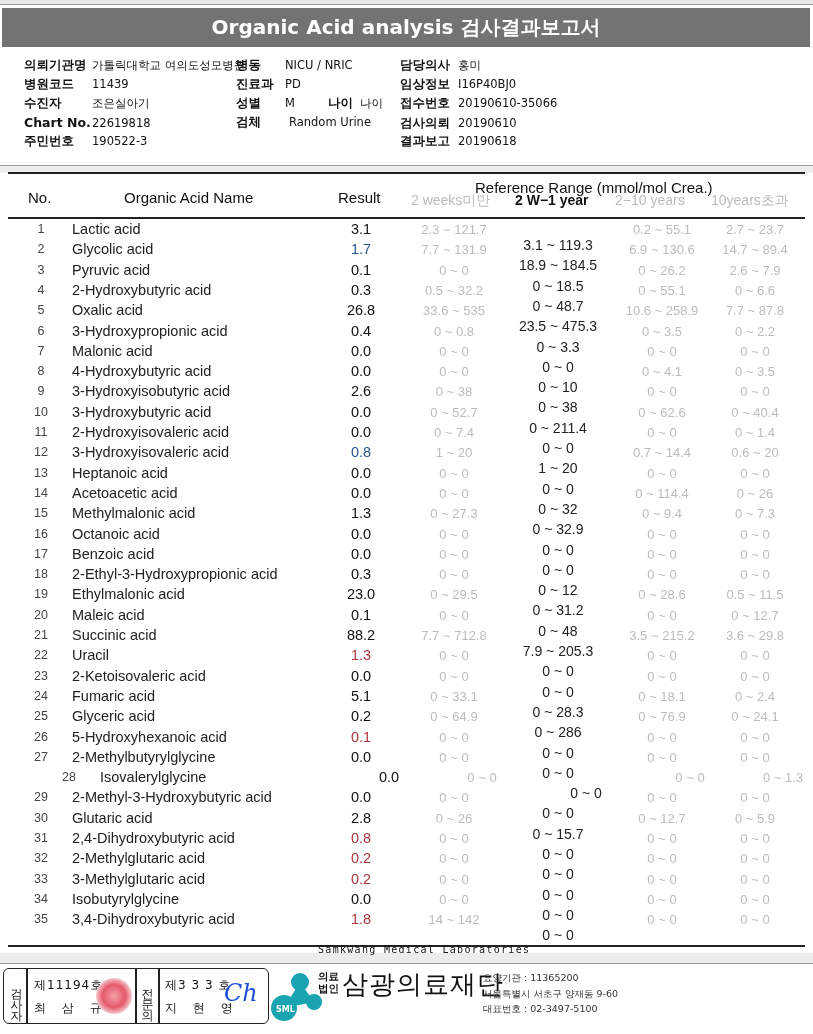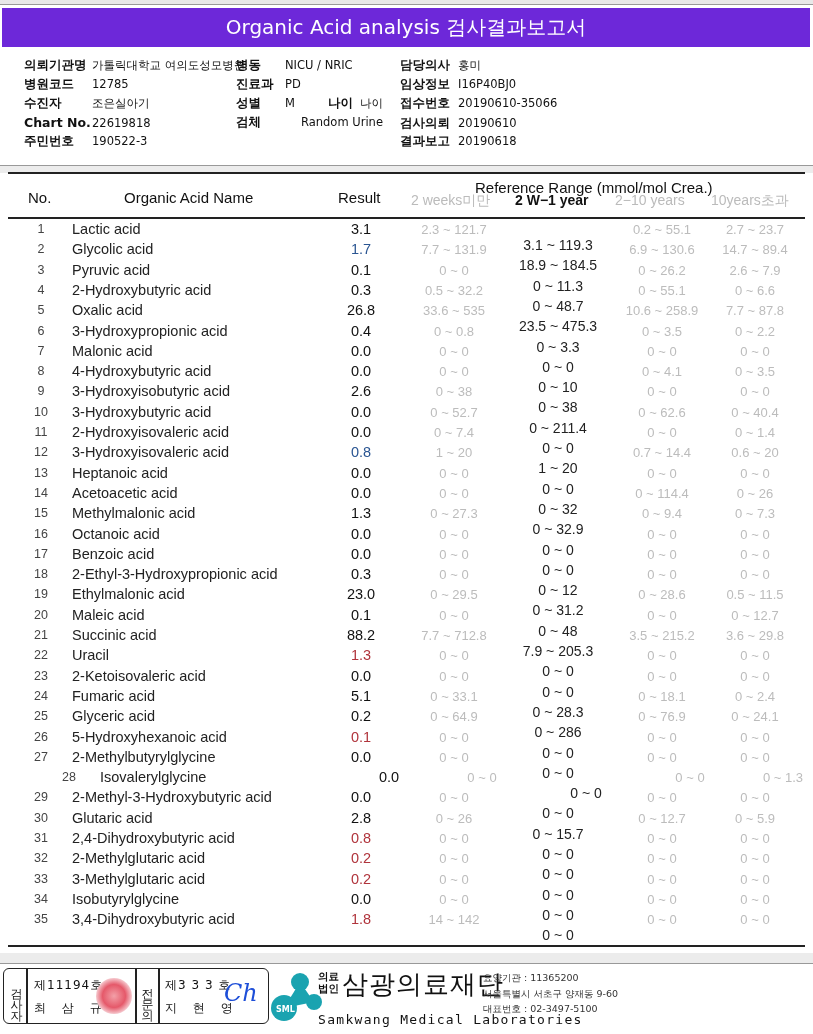--- a/index.html
+++ b/index.html
@@ -1,18 +1,18 @@
 <!DOCTYPE html>
 <html><head>
 <meta charset="utf-8">
 <style>
   html, body { margin: 0; padding: 0; background: #ffffff; }
   body { width: 813px; height: 1034px; position: relative; overflow: hidden; font-family: "DejaVu Sans", sans-serif; color: #111; }
   .topbar { position: absolute; left: 0; top: 0; width: 813px; height: 4px; background: #e8e8e8; border-bottom: 1px solid #999; }
-  .title-bar { position: absolute; left: 2px; top: 8px; width: 808px; height: 39px; background: #6d28d9; color: #fff; font-family: "DejaVu Sans", sans-serif; font-weight: normal; font-size: 20px; display: flex; align-items: center; justify-content: center; }
+  .title-bar { position: absolute; left: 2px; top: 8px; width: 808px; height: 39px; background: #737373; color: #fff; font-family: "DejaVu Sans", sans-serif; font-weight: bold; font-size: 20px; display: flex; align-items: center; justify-content: center; }
   .info { position: absolute; left: 0; top: 52px; width: 813px; height: 100px; font-size: 12px; }
   .info .lbl { position: absolute; font-weight: bold; font-size: 12.5px; }
   .info .val { position: absolute; font-size: 11.5px; font-family: "DejaVu Sans", sans-serif; }
   .sep-gray { position: absolute; left: 0; top: 165px; width: 813px; height: 7px; background: #ececec; border-top: 1px solid #999; }
   .rule { position: absolute; left: 8px; height: 2px; background: #222; }
   .hdr-cell { position: absolute; font-size: 15px; }
   .sub { position: absolute; top: 192px; font-size: 14px; color: #bbb; }
   .sub.bold { color: #111; font-weight: bold; }
   .rows { position: absolute; left: 0; top: 220px; width: 813px; }
   .row { position: absolute; left: 0; width: 813px; height: 20.3px; font-family: "Liberation Sans", sans-serif; }
@@ -27,57 +27,57 @@
   .footer-sep { position: absolute; left: 0; top: 953px; width: 813px; height: 10px; background: #ececec; border-bottom: 1px solid #999; }
   .sigbox { position: absolute; left: 3px; top: 968px; width: 264px; height: 54px; border: 1.5px solid #222; border-radius: 6px; font-size: 12.5px; }
   .sigbox .vcell { position: absolute; top: 0; height: 54px; display: flex; flex-direction: column; justify-content: center; align-items: center; font-size: 12px; line-height: 13px; }
   .sigbox .divider { position: absolute; top: 0; width: 1.5px; height: 54px; background: #222; }
   .sigbox .txt { position: absolute; font-size: 12px; letter-spacing: 1px; }
   .stamp { position: absolute; left: 92px; top: 9px; width: 36px; height: 36px; border-radius: 50%; background: radial-gradient(circle, #f3a0a8 0%, #e5596a 45%, #f5c6cc 70%, #fff 100%); }
   .sig { position: absolute; left: 220px; top: 10px; font-family: "DejaVu Serif", serif; font-style: italic; font-size: 24px; color: #1d4ed8; }
   .logo { position: absolute; left: 270px; top: 968px; width: 60px; height: 56px; }
   .org-prefix { position: absolute; left: 318px; top: 970px; font-size: 10.5px; font-weight: bold; line-height: 12px; }
   .org-name { position: absolute; left: 342px; top: 967px; font-size: 26px; font-weight: normal; letter-spacing: 1px; }
-  .org-en { position: absolute; left: 318px; top: 1012px; font-size: 13px; letter-spacing: 1.3px; font-family: "DejaVu Sans Mono", monospace; }
+  .org-en { position: absolute; left: 318px; top: 944px; font-size: 10px; letter-spacing: 1.3px; font-family: "DejaVu Sans Mono", monospace; }
   .org-info { position: absolute; left: 483px; font-size: 9.5px; color: #333; }
 </style>
 </head>
 <body>
 
 <div class="topbar"></div>
 <div class="title-bar">Organic Acid analysis 검사결과보고서</div>
 
 <div class="info">
   <span class="lbl" style="left:24px;top:5px">의뢰기관명</span>
   <span class="val" style="left:92px;top:6px">가톨릭대학교 여의도성모병원</span>
   <span class="lbl" style="left:236px;top:5px">병동</span>
   <span class="val" style="left:285px;top:6px">NICU / NRIC</span>
   <span class="lbl" style="left:400px;top:5px">담당의사</span>
   <span class="val" style="left:458px;top:6px">홍미</span>
 
   <span class="lbl" style="left:24px;top:24px">병원코드</span>
-  <span class="val" style="left:92px;top:25px">12785</span>
+  <span class="val" style="left:92px;top:25px">11439</span>
   <span class="lbl" style="left:236px;top:24px">진료과</span>
   <span class="val" style="left:285px;top:25px">PD</span>
   <span class="lbl" style="left:400px;top:24px">임상정보</span>
   <span class="val" style="left:458px;top:25px">I16P40BJ0</span>
 
   <span class="lbl" style="left:24px;top:43px">수진자</span>
   <span class="val" style="left:92px;top:44px">조은실아기</span>
   <span class="lbl" style="left:236px;top:43px">성별</span>
   <span class="val" style="left:285px;top:44px">M</span>
   <span class="lbl" style="left:328px;top:43px">나이</span>
   <span class="val" style="left:360px;top:44px">나이</span>
   <span class="lbl" style="left:400px;top:43px">접수번호</span>
   <span class="val" style="left:458px;top:44px">20190610-35066</span>
 
   <span class="lbl" style="left:24px;top:63px">Chart No.</span>
   <span class="val" style="left:92px;top:64px">22619818</span>
   <span class="lbl" style="left:236px;top:62px">검체</span>
-  <span class="val" style="left:301px;top:63px">Random Urine</span>
+  <span class="val" style="left:289px;top:63px">Random Urine</span>
   <span class="lbl" style="left:400px;top:63px">검사의뢰</span>
   <span class="val" style="left:458px;top:64px">20190610</span>
 
   <span class="lbl" style="left:24px;top:81px">주민번호</span>
   <span class="val" style="left:92px;top:82px">190522-3</span>
   <span class="lbl" style="left:400px;top:81px">결과보고</span>
   <span class="val" style="left:458px;top:82px">20190618</span>
 </div>
 
 <div class="sep-gray"></div>
@@ -112,21 +112,21 @@
       <span class="r0">7.7 ~ 131.9</span>
       <span class="r1">18.9 ~ 184.5</span>
       <span class="r2">6.9 ~ 130.6</span>
       <span class="r3">14.7 ~ 89.4</span>
     </div>
     <div class="row" style="top: 40.6px;">
       <span class="no">3</span>
       <span class="name">Pyruvic acid</span>
       <span class="res" style="color: rgb(17, 17, 17);">0.1</span>
       <span class="r0">0 ~ 0</span>
-      <span class="r1">0 ~ 11.3</span>
+      <span class="r1">0 ~ 18.5</span>
       <span class="r2">0 ~ 26.2</span>
       <span class="r3">2.6 ~ 7.9</span>
     </div>
     <div class="row" style="top: 60.9px;">
       <span class="no">4</span>
       <span class="name">2-Hydroxybutyric acid</span>
       <span class="res" style="color: rgb(17, 17, 17);">0.3</span>
       <span class="r0">0.5 ~ 32.2</span>
       <span class="r1">0 ~ 48.7</span>
       <span class="r2">0 ~ 55.1</span>

